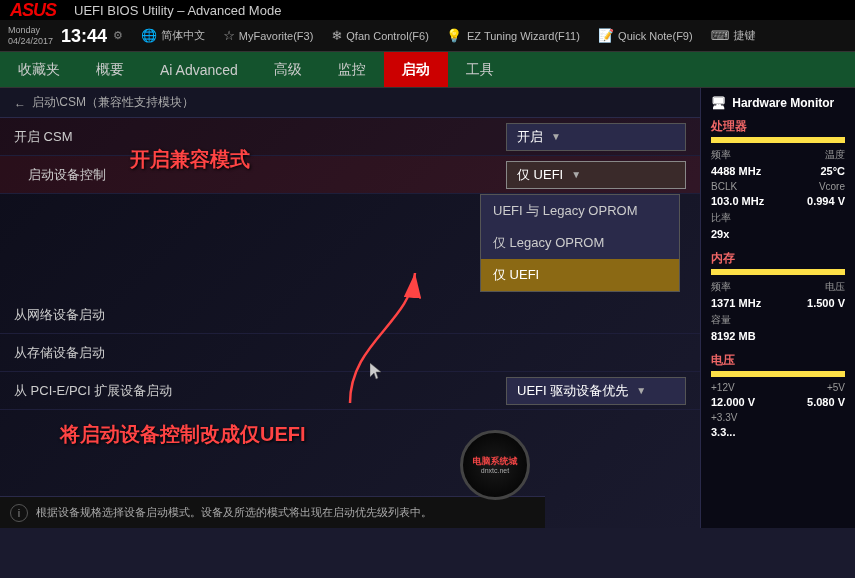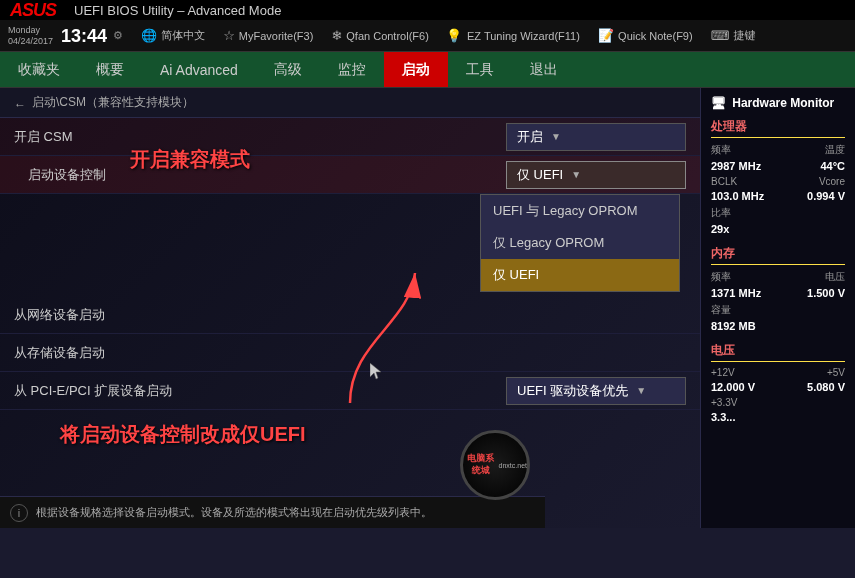--- a/index.html
+++ b/index.html
@@ -242,21 +242,21 @@
       gap: 6px;
     }
     .hw-section {
       margin-bottom: 10px;
     }
     .hw-section-title {
       color: #e66;
       font-size: 12px;
       font-weight: bold;
       margin-bottom: 5px;
-      border-bottom: 1px solid #fde047;
+      border-bottom: 6px solid #fde047;
       padding-bottom: 2px;
     }
     .hw-row {
       display: flex;
       justify-content: space-between;
       margin-bottom: 3px;
     }
     .hw-label {
       color: #999;
       font-size: 10px;
@@ -312,21 +312,21 @@
     }
     .watermark-circle {
       width: 70px;
       height: 70px;
       border-radius: 50%;
       background: radial-gradient(circle, #1a1a1a, #000);
       border: 3px solid #444;
       display: flex;
       align-items: center;
       justify-content: center;
-      flex-direction: row;
+      flex-direction: column;
     }
     .watermark-text {
       color: #e44;
       font-size: 9px;
       font-weight: bold;
       text-align: center;
       line-height: 1.3;
     }
     .watermark-sub {
       color: #aaa;
@@ -393,21 +393,20 @@
 </div>
 
 <div class="nav-bar">
   <div class="nav-item">收藏夹</div>
   <div class="nav-item">概要</div>
   <div class="nav-item">Ai Advanced</div>
   <div class="nav-item">高级</div>
   <div class="nav-item">监控</div>
   <div class="nav-item active">启动</div>
   <div class="nav-item">工具</div>
-  <div class="nav-item">退出</div>
 </div>
 
 <div class="main-content">
 
   <div class="left-panel">
 
     <div class="breadcrumb-bar">
       <span>←</span>
       <span>启动\CSM（兼容性支持模块）</span>
     </div>
@@ -500,22 +499,22 @@
       <span>Hardware Monitor</span>
     </div>
 
     <div class="hw-section">
       <div class="hw-section-title">处理器</div>
       <div class="hw-row">
         <span class="hw-label">频率</span>
         <span class="hw-label">温度</span>
       </div>
       <div class="hw-row">
-        <span class="hw-big-value">2987 MHz</span>
-        <span class="hw-big-value">44°C</span>
+        <span class="hw-big-value">4488 MHz</span>
+        <span class="hw-big-value">25°C</span>
       </div>
       <div class="hw-row" style="margin-top:4px;">
         <span class="hw-label">BCLK</span>
         <span class="hw-label">Vcore</span>
       </div>
       <div class="hw-row">
         <span class="hw-big-value">103.0 MHz</span>
         <span class="hw-big-value">0.994 V</span>
       </div>
       <div class="hw-row" style="margin-top:4px;">

